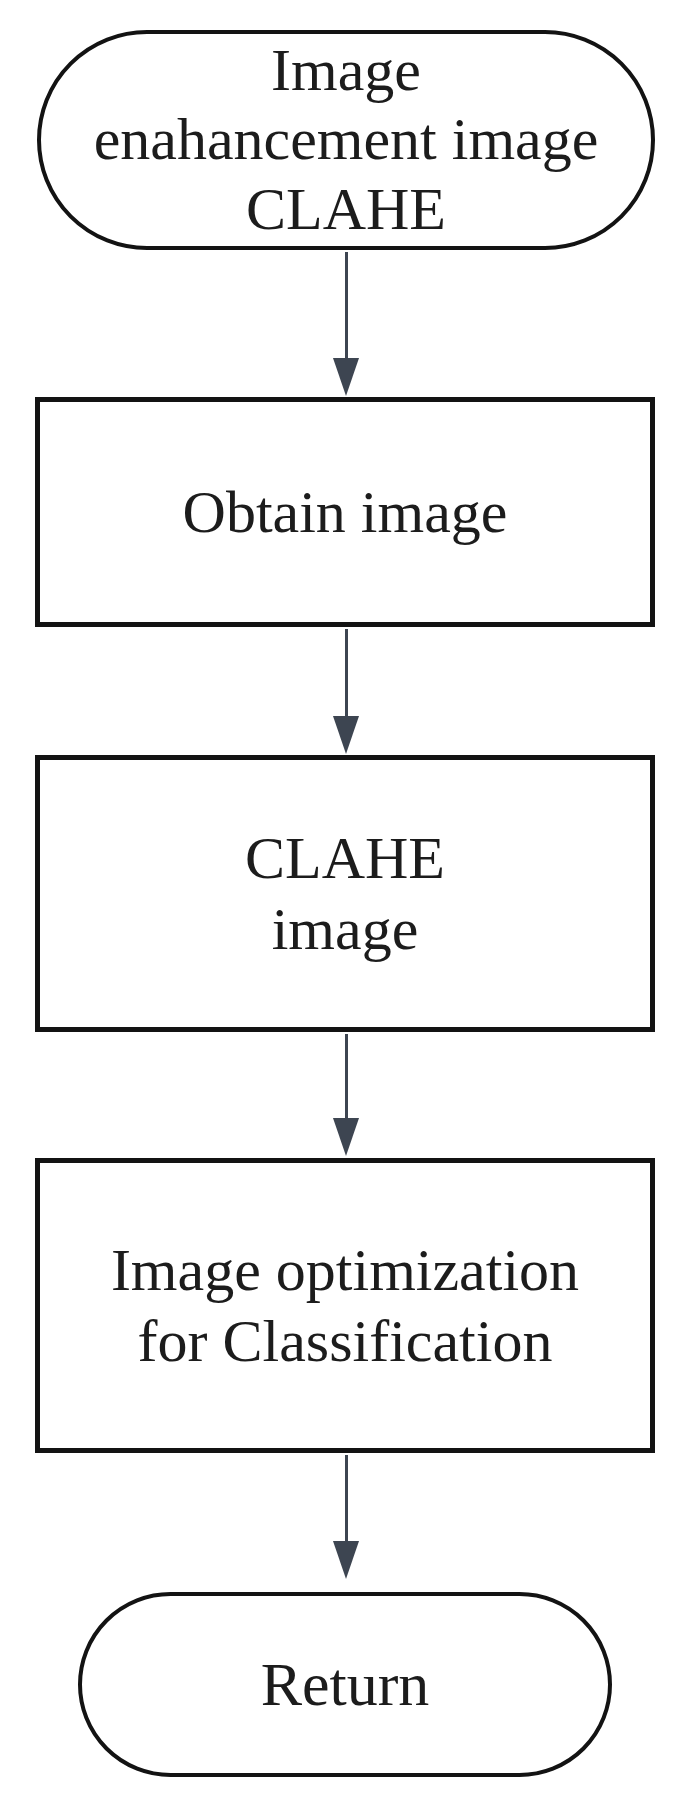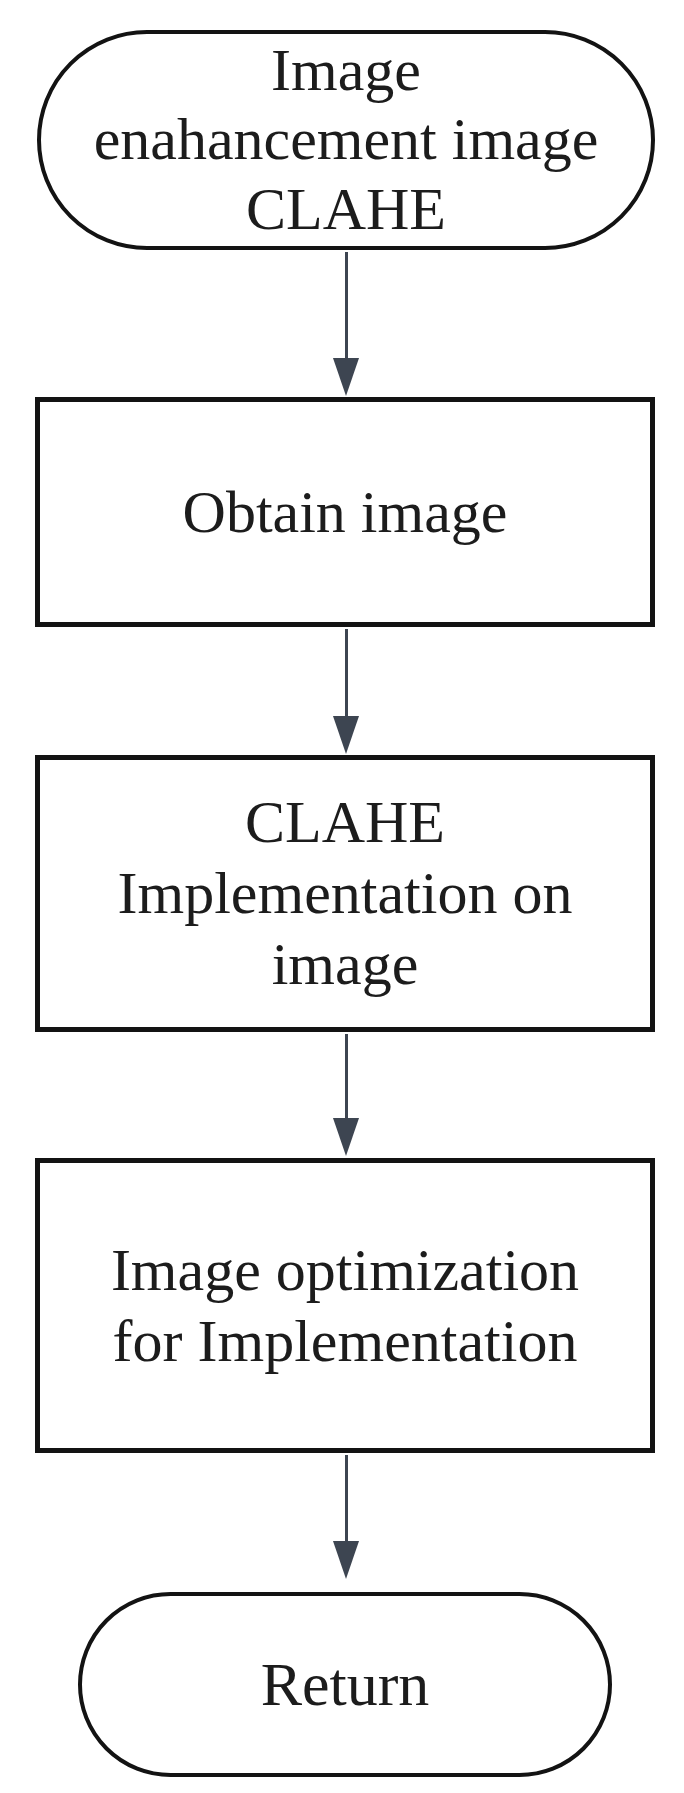--- a/index.html
+++ b/index.html
@@ -102,32 +102,31 @@
     <div class="line">Obtain image</div>
   </div>
 
   <div class="arrow" id="arrow-2">
     <div class="stem"></div>
     <div class="head"></div>
   </div>
 
   <div class="node process" id="node-clahe">
     <div class="line">CLAHE</div>
-    <div class="line">Implementation on</div>
     <div class="line">image</div>
   </div>
 
   <div class="arrow" id="arrow-3">
     <div class="stem"></div>
     <div class="head"></div>
   </div>
 
   <div class="node process" id="node-optimize">
     <div class="line">Image optimization</div>
-    <div class="line">for Implementation</div>
+    <div class="line">for Classification</div>
   </div>
 
   <div class="arrow" id="arrow-4">
     <div class="stem"></div>
     <div class="head"></div>
   </div>
 
   <div class="node terminator" id="node-return">
     <div class="line">Return</div>
   </div>

